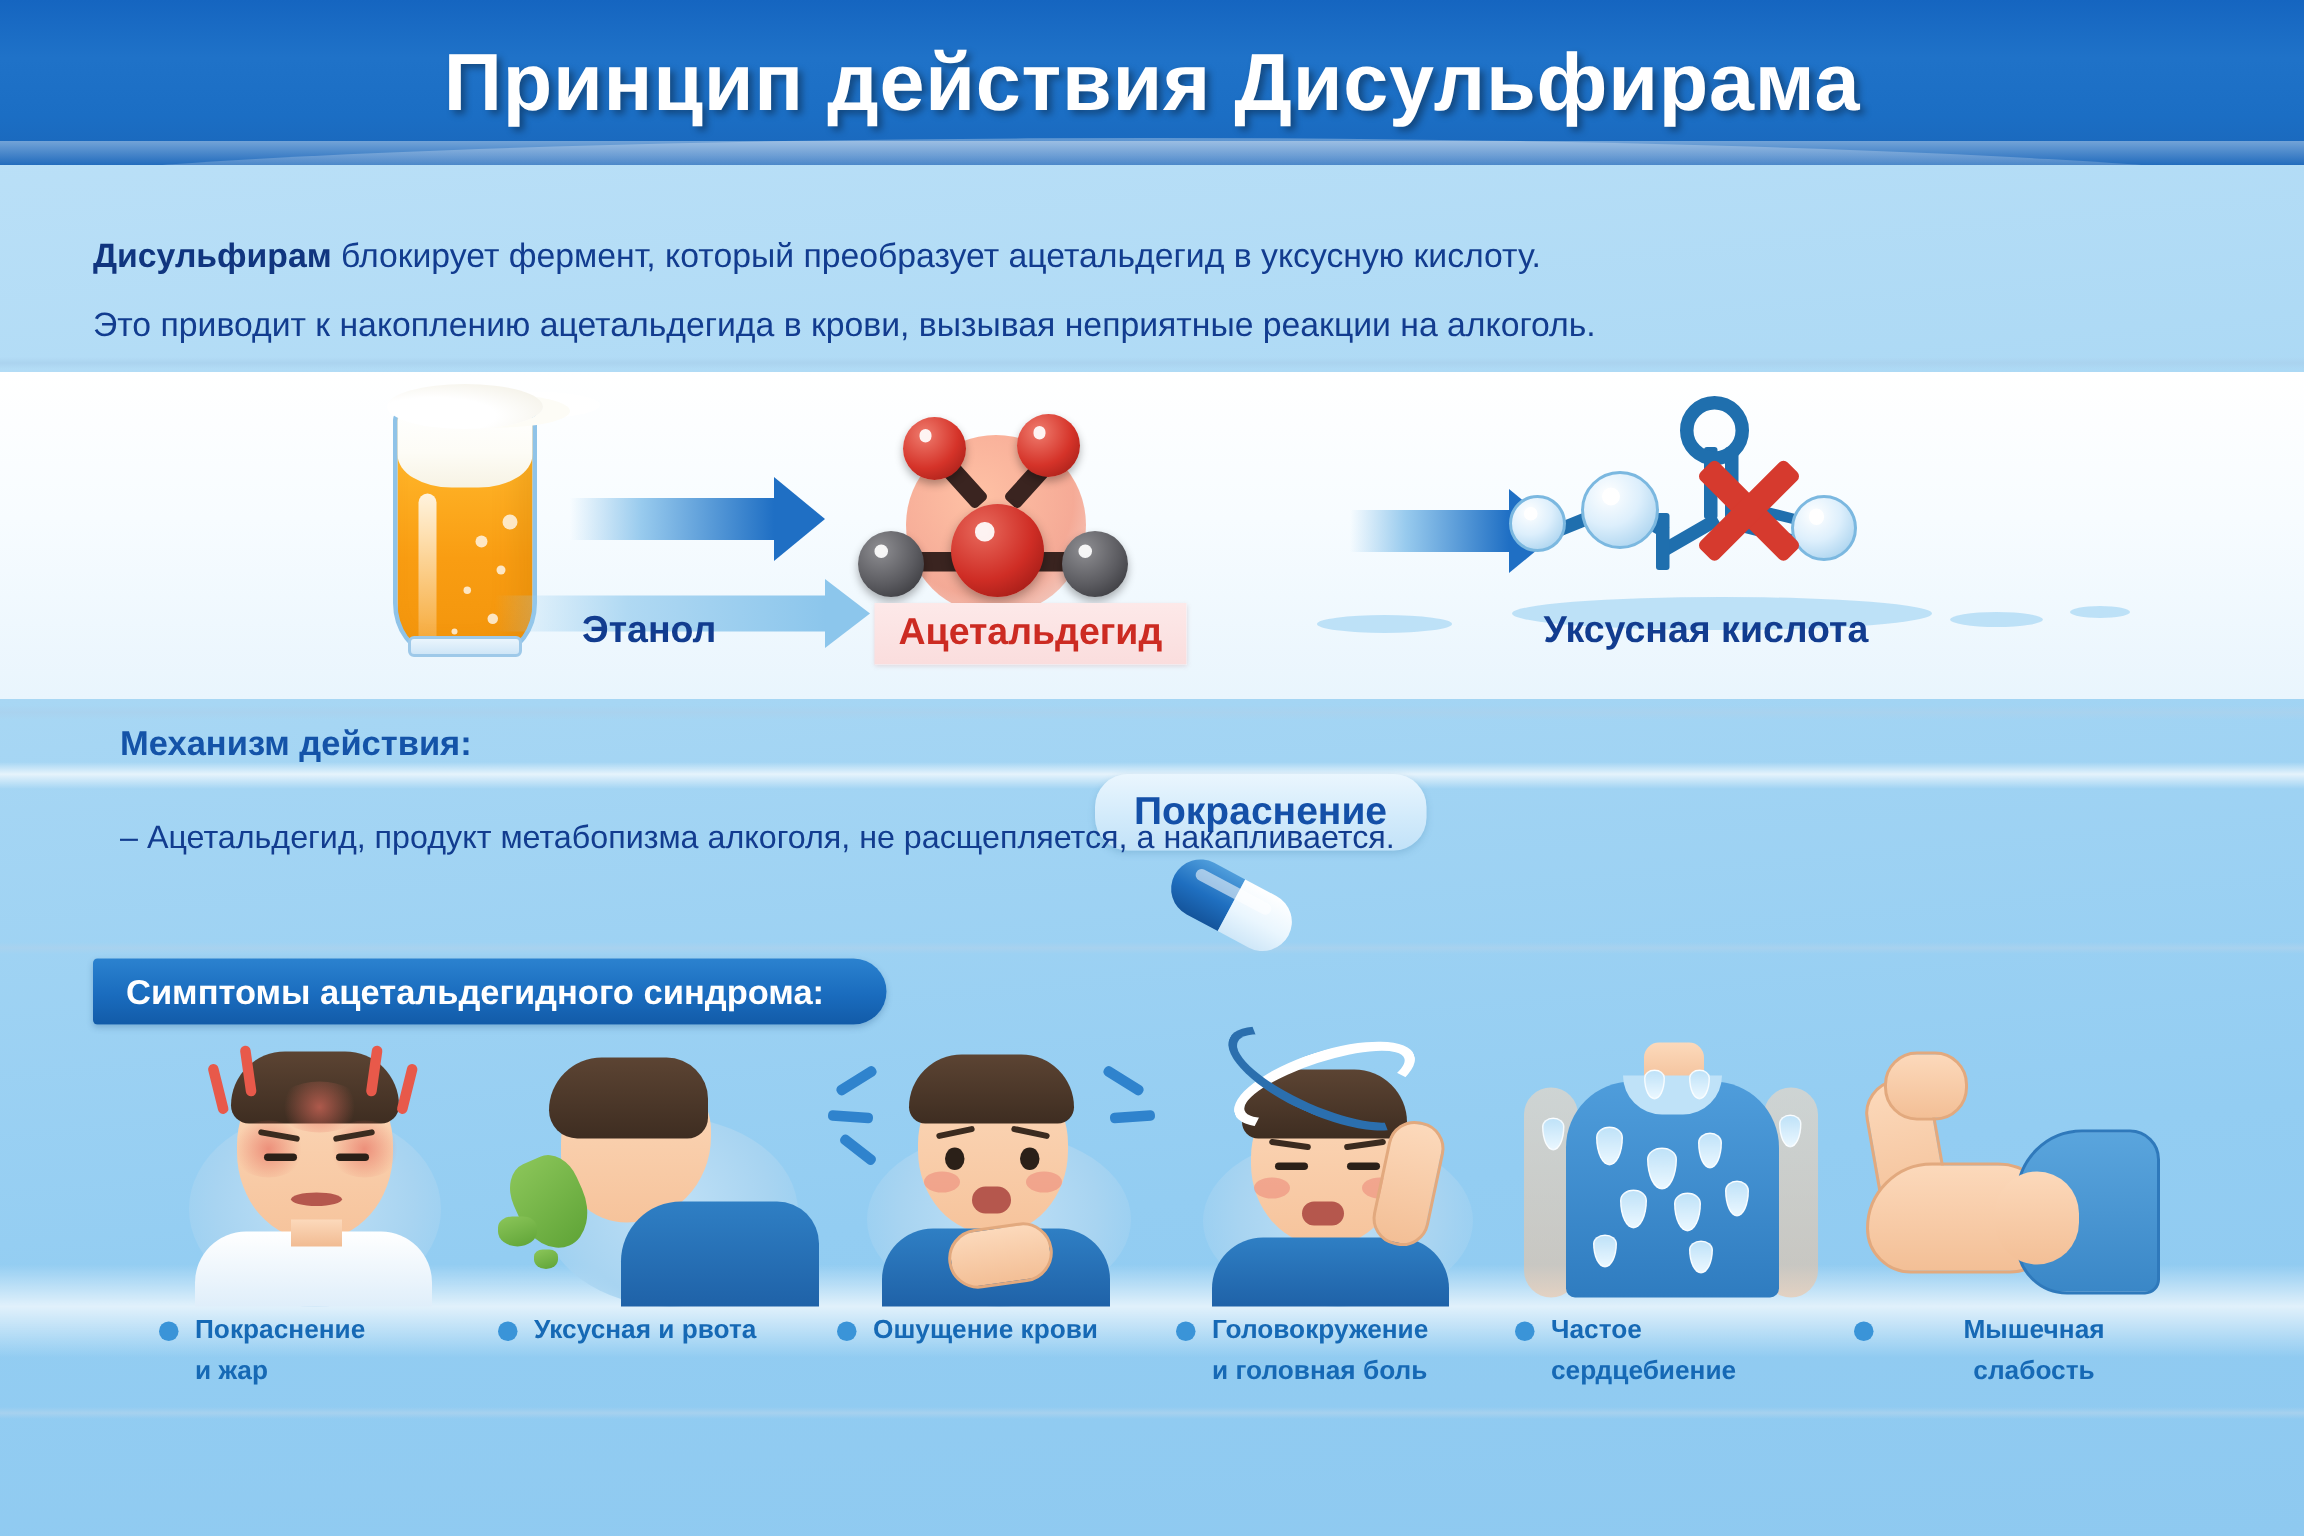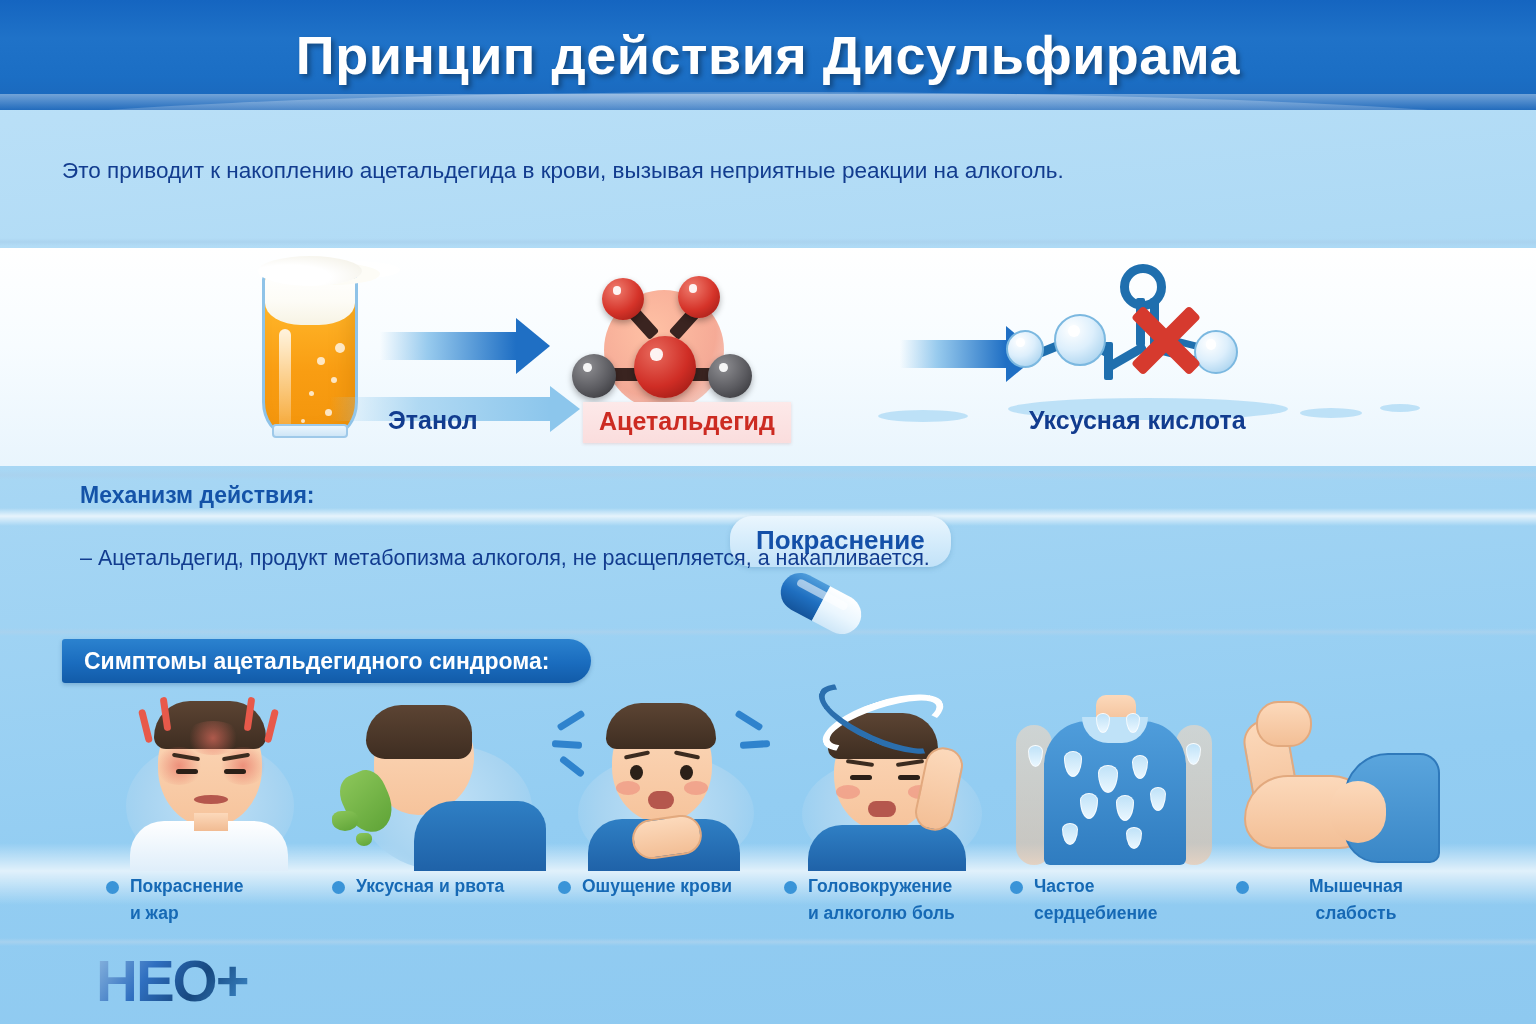--- a/index.html
+++ b/index.html
@@ -520,20 +520,23 @@
   </div>
 
   <div class="band band-line" style="top:238px;height:8px;"></div>
   <div class="band band-line" style="top:470px;height:10px;"></div>
   <div class="band band-light" style="top:508px;height:18px;"></div>
   <div class="band band-line" style="top:628px;height:8px;"></div>
   <div class="band band-light" style="top:843px;height:62px;"></div>
   <div class="band band-line" style="top:938px;height:8px;"></div>
 
   <div class="intro">
+    <div>
+      <b>Дисульфирам</b><span> блокирует фермент, который преобразует ацетальдегид в уксусную кислоту.</span>
+    </div>
     <div>Это приводит к накоплению ацетальдегида в крови, вызывая неприятные реакции на алкоголь.</div>
   </div>
 
   <div class="reaction">
     <div class="reaction-inner">
 
       <div class="beer">
         <div class="beer-glass">
           <div class="beer-foam"></div>
           <div class="beer-shine"></div>
@@ -700,21 +703,21 @@
         <div class="eye" style="left:76px;top:80px;width:22px;height:5px;border-radius:3px;"></div>
         <div class="eye" style="left:124px;top:80px;width:22px;height:5px;border-radius:3px;"></div>
         <div class="cheek" style="left:62px;top:90px;width:24px;height:14px;"></div>
         <div class="cheek" style="left:134px;top:90px;width:24px;height:14px;"></div>
         <div class="mouth" style="left:94px;top:106px;width:28px;height:16px;border-radius:9px;"></div>
         <div class="torso" style="left:34px;top:130px;width:158px;height:46px;"></div>
         <div class="arm" style="left:146px;top:52px;width:38px;height:84px;border-radius:18px;transform:rotate(12deg);"></div>
       </div>
       <div class="sym-dot"></div>
       <div class="sym-caption" style="white-space:pre-line;">Головокружение
-и алкоголю боль</div>
+и головная боль</div>
     </div>
 
     <div class="symptom" style="left:1000px;">
       <div class="sym-art">
         <div class="neck" style="left:96px;top:0px;width:40px;height:34px;border-radius:10px;"></div>
         <div class="arm" style="left:16px;top:30px;width:36px;height:140px;border-radius:18px;border:none;opacity:.55;"></div>
         <div class="arm" style="left:176px;top:30px;width:36px;height:140px;border-radius:18px;border:none;opacity:.55;"></div>
         <div class="tank" style="left:44px;top:26px;width:142px;height:144px;border-radius:44px 44px 6px 6px;"></div>
         <div class="tank" style="left:82px;top:22px;width:66px;height:26px;border-radius:0 0 34px 34px;background:#bfe2f8;"></div>
         <div class="drop" style="left:64px;top:56px;width:18px;height:26px;"></div>
@@ -743,15 +746,14 @@
         <div class="sleeve" style="left:118px;top:58px;width:96px;height:110px;border-radius:44px 20px 10px 34px;"></div>
         <div class="arm" style="left:104px;top:86px;width:56px;height:62px;border-radius:30px;border:none;"></div>
       </div>
       <div class="sym-dot"></div>
       <div class="sym-caption" style="white-space:pre-line;">Мышечная
 слабость</div>
     </div>
 
   </div>
 
-  <div class="logo">НЕО+</div>
 
 </div>
 
 </body></html>

